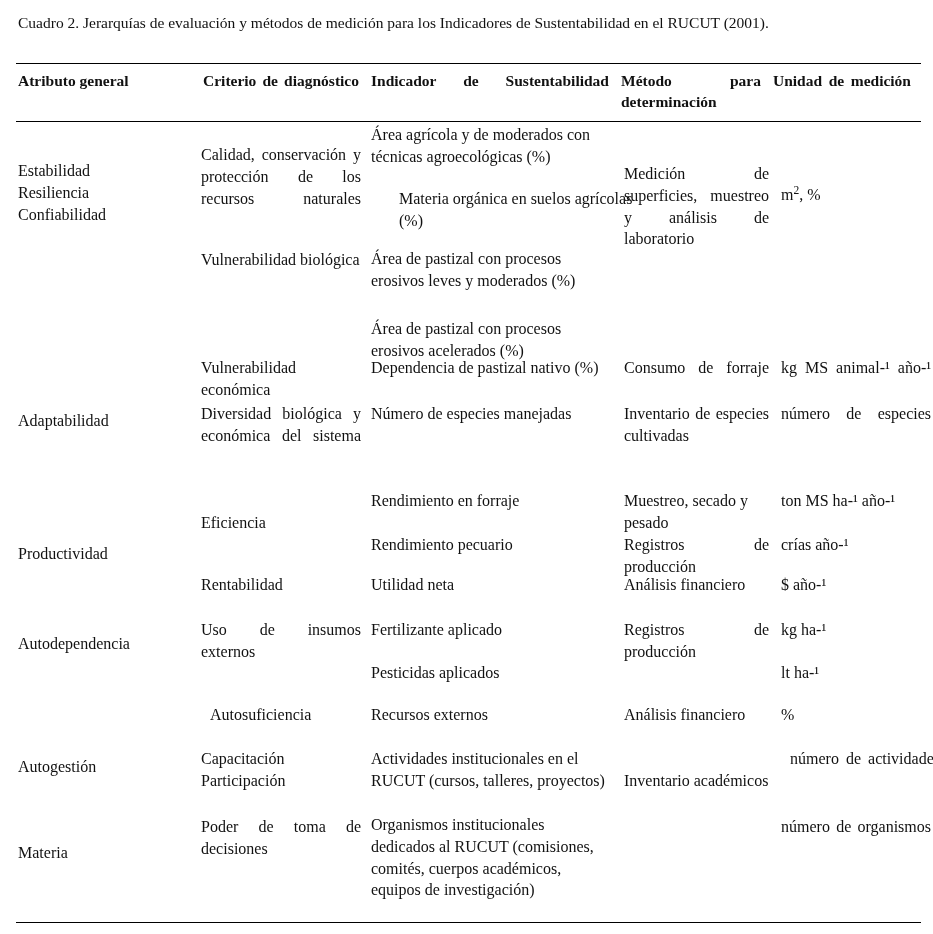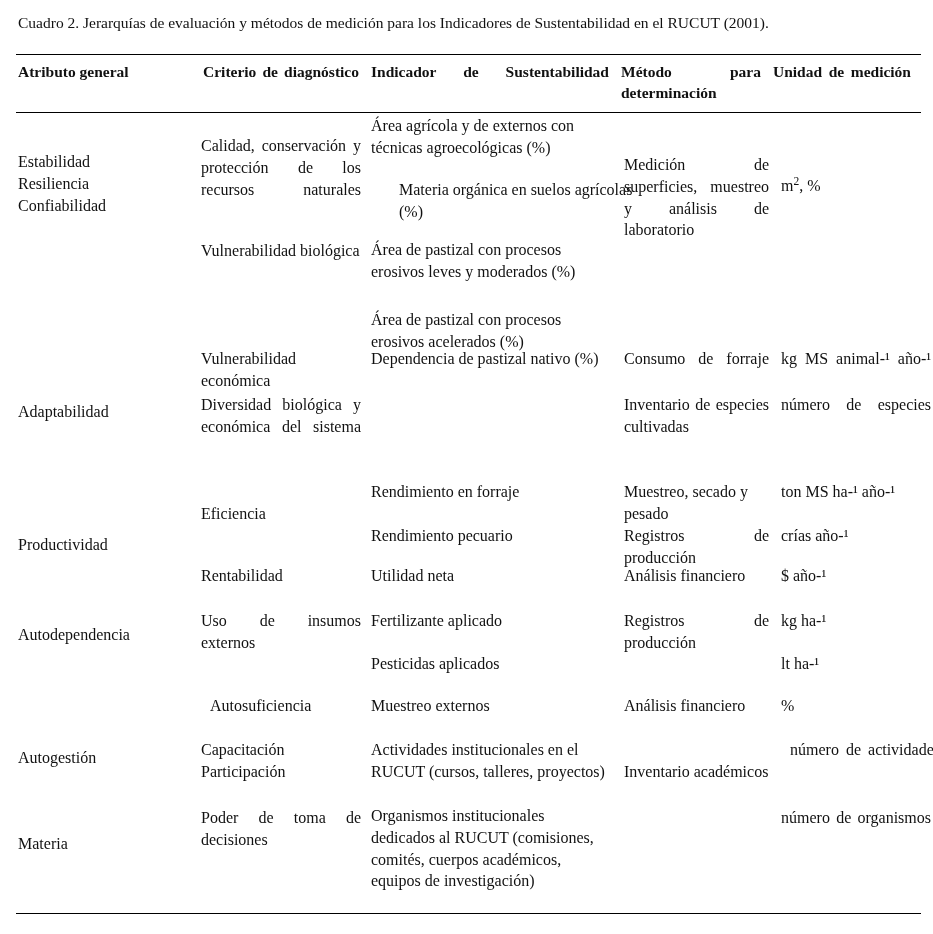--- a/index.html
+++ b/index.html
@@ -18,21 +18,21 @@
     width: 933px;
     height: 934px;
     box-sizing: border-box;
     padding: 10px 16px 0 16px;
     position: relative;
   }
   .caption {
     font-size: 15.5px;
     line-height: 1.45;
     text-align: justify;
-    margin: 2px 4px 20px 2px;
+    margin: 2px 4px 29px 2px;
   }
   table.indicators {
     width: 905px;
     border-collapse: collapse;
     table-layout: fixed;
     font-size: 15.5px;
   }
   table.indicators col.c0 { width: 185px; }
   table.indicators col.c1 { width: 168px; }
   table.indicators col.c2 { width: 250px; }
@@ -118,31 +118,32 @@
     <div class="cellblock left" style="left:185px; top:127px; width:160px;">Vulnerabilidad biológica</div>
     <div class="cellblock left" style="left:185px; top:235px; width:160px;">Vulnerabilidad económica</div>
     <div class="cellblock just" style="left:185px; top:281px; width:160px;">Diversidad biológica y económica del sistema</div>
     <div class="cellblock left" style="left:185px; top:390px; width:160px;">Eficiencia</div>
     <div class="cellblock left" style="left:185px; top:452px; width:160px;">Rentabilidad</div>
     <div class="cellblock just" style="left:185px; top:497px; width:160px;">Uso de insumos externos</div>
     <div class="cellblock left" style="left:194px; top:582px; width:160px;">Autosuficiencia</div>
     <div class="cellblock left" style="left:185px; top:626px; width:160px;">Capacitación Participación</div>
     <div class="cellblock just" style="left:185px; top:694px; width:160px;">Poder de toma de decisiones</div>
 
-    <div class="cellblock left" style="left:355px; top:2px; width:240px;">Área agrícola y de externos con técnicas agroecológicas (%)</div>
+    <div class="cellblock left" style="left:355px; top:2px; width:240px;">Área agrícola y de moderados con técnicas agroecológicas (%)</div>
     <div class="cellblock left" style="left:355px; top:66px; width:240px;margin-left:28px;">Materia orgánica en suelos agrícolas (%)</div>
     <div class="cellblock left" style="left:355px; top:126px; width:240px;">Área de pastizal con procesos erosivos leves y moderados (%)</div>
     <div class="cellblock left" style="left:355px; top:196px; width:240px;">Área de pastizal con procesos erosivos acelerados (%)</div>
     <div class="cellblock left" style="left:355px; top:235px; width:240px;">Dependencia de pastizal nativo (%)</div>
+    <div class="cellblock left" style="left:355px; top:281px; width:240px;">Número de especies manejadas</div>
     <div class="cellblock left" style="left:355px; top:368px; width:240px;">Rendimiento en forraje</div>
     <div class="cellblock left" style="left:355px; top:412px; width:240px;">Rendimiento pecuario</div>
     <div class="cellblock left" style="left:355px; top:452px; width:240px;">Utilidad neta</div>
     <div class="cellblock left" style="left:355px; top:497px; width:240px;">Fertilizante aplicado</div>
     <div class="cellblock left" style="left:355px; top:540px; width:240px;">Pesticidas aplicados</div>
-    <div class="cellblock left" style="left:355px; top:582px; width:240px;">Muestreo externos</div>
+    <div class="cellblock left" style="left:355px; top:582px; width:240px;">Recursos externos</div>
     <div class="cellblock left" style="left:355px; top:626px; width:240px;">Actividades institucionales en el RUCUT (cursos, talleres, proyectos)</div>
     <div class="cellblock left" style="left:355px; top:692px; width:240px;">Organismos institucionales dedicados al RUCUT (comisiones, comités, cuerpos académicos, equipos de investigación)</div>
 
     <div class="cellblock just" style="left:608px; top:41px; width:145px;">Medición de superficies, muestreo y análisis de laboratorio</div>
     <div class="cellblock just" style="left:608px; top:235px; width:145px;">Consumo de forraje</div>
     <div class="cellblock just" style="left:608px; top:281px; width:145px;">Inventario de especies cultivadas</div>
     <div class="cellblock left" style="left:608px; top:368px; width:145px;">Muestreo, secado y pesado</div>
     <div class="cellblock just" style="left:608px; top:412px; width:145px;">Registros de producción</div>
     <div class="cellblock left" style="left:608px; top:452px; width:145px;">Análisis financiero</div>
     <div class="cellblock just" style="left:608px; top:497px; width:145px;">Registros de producción</div>

